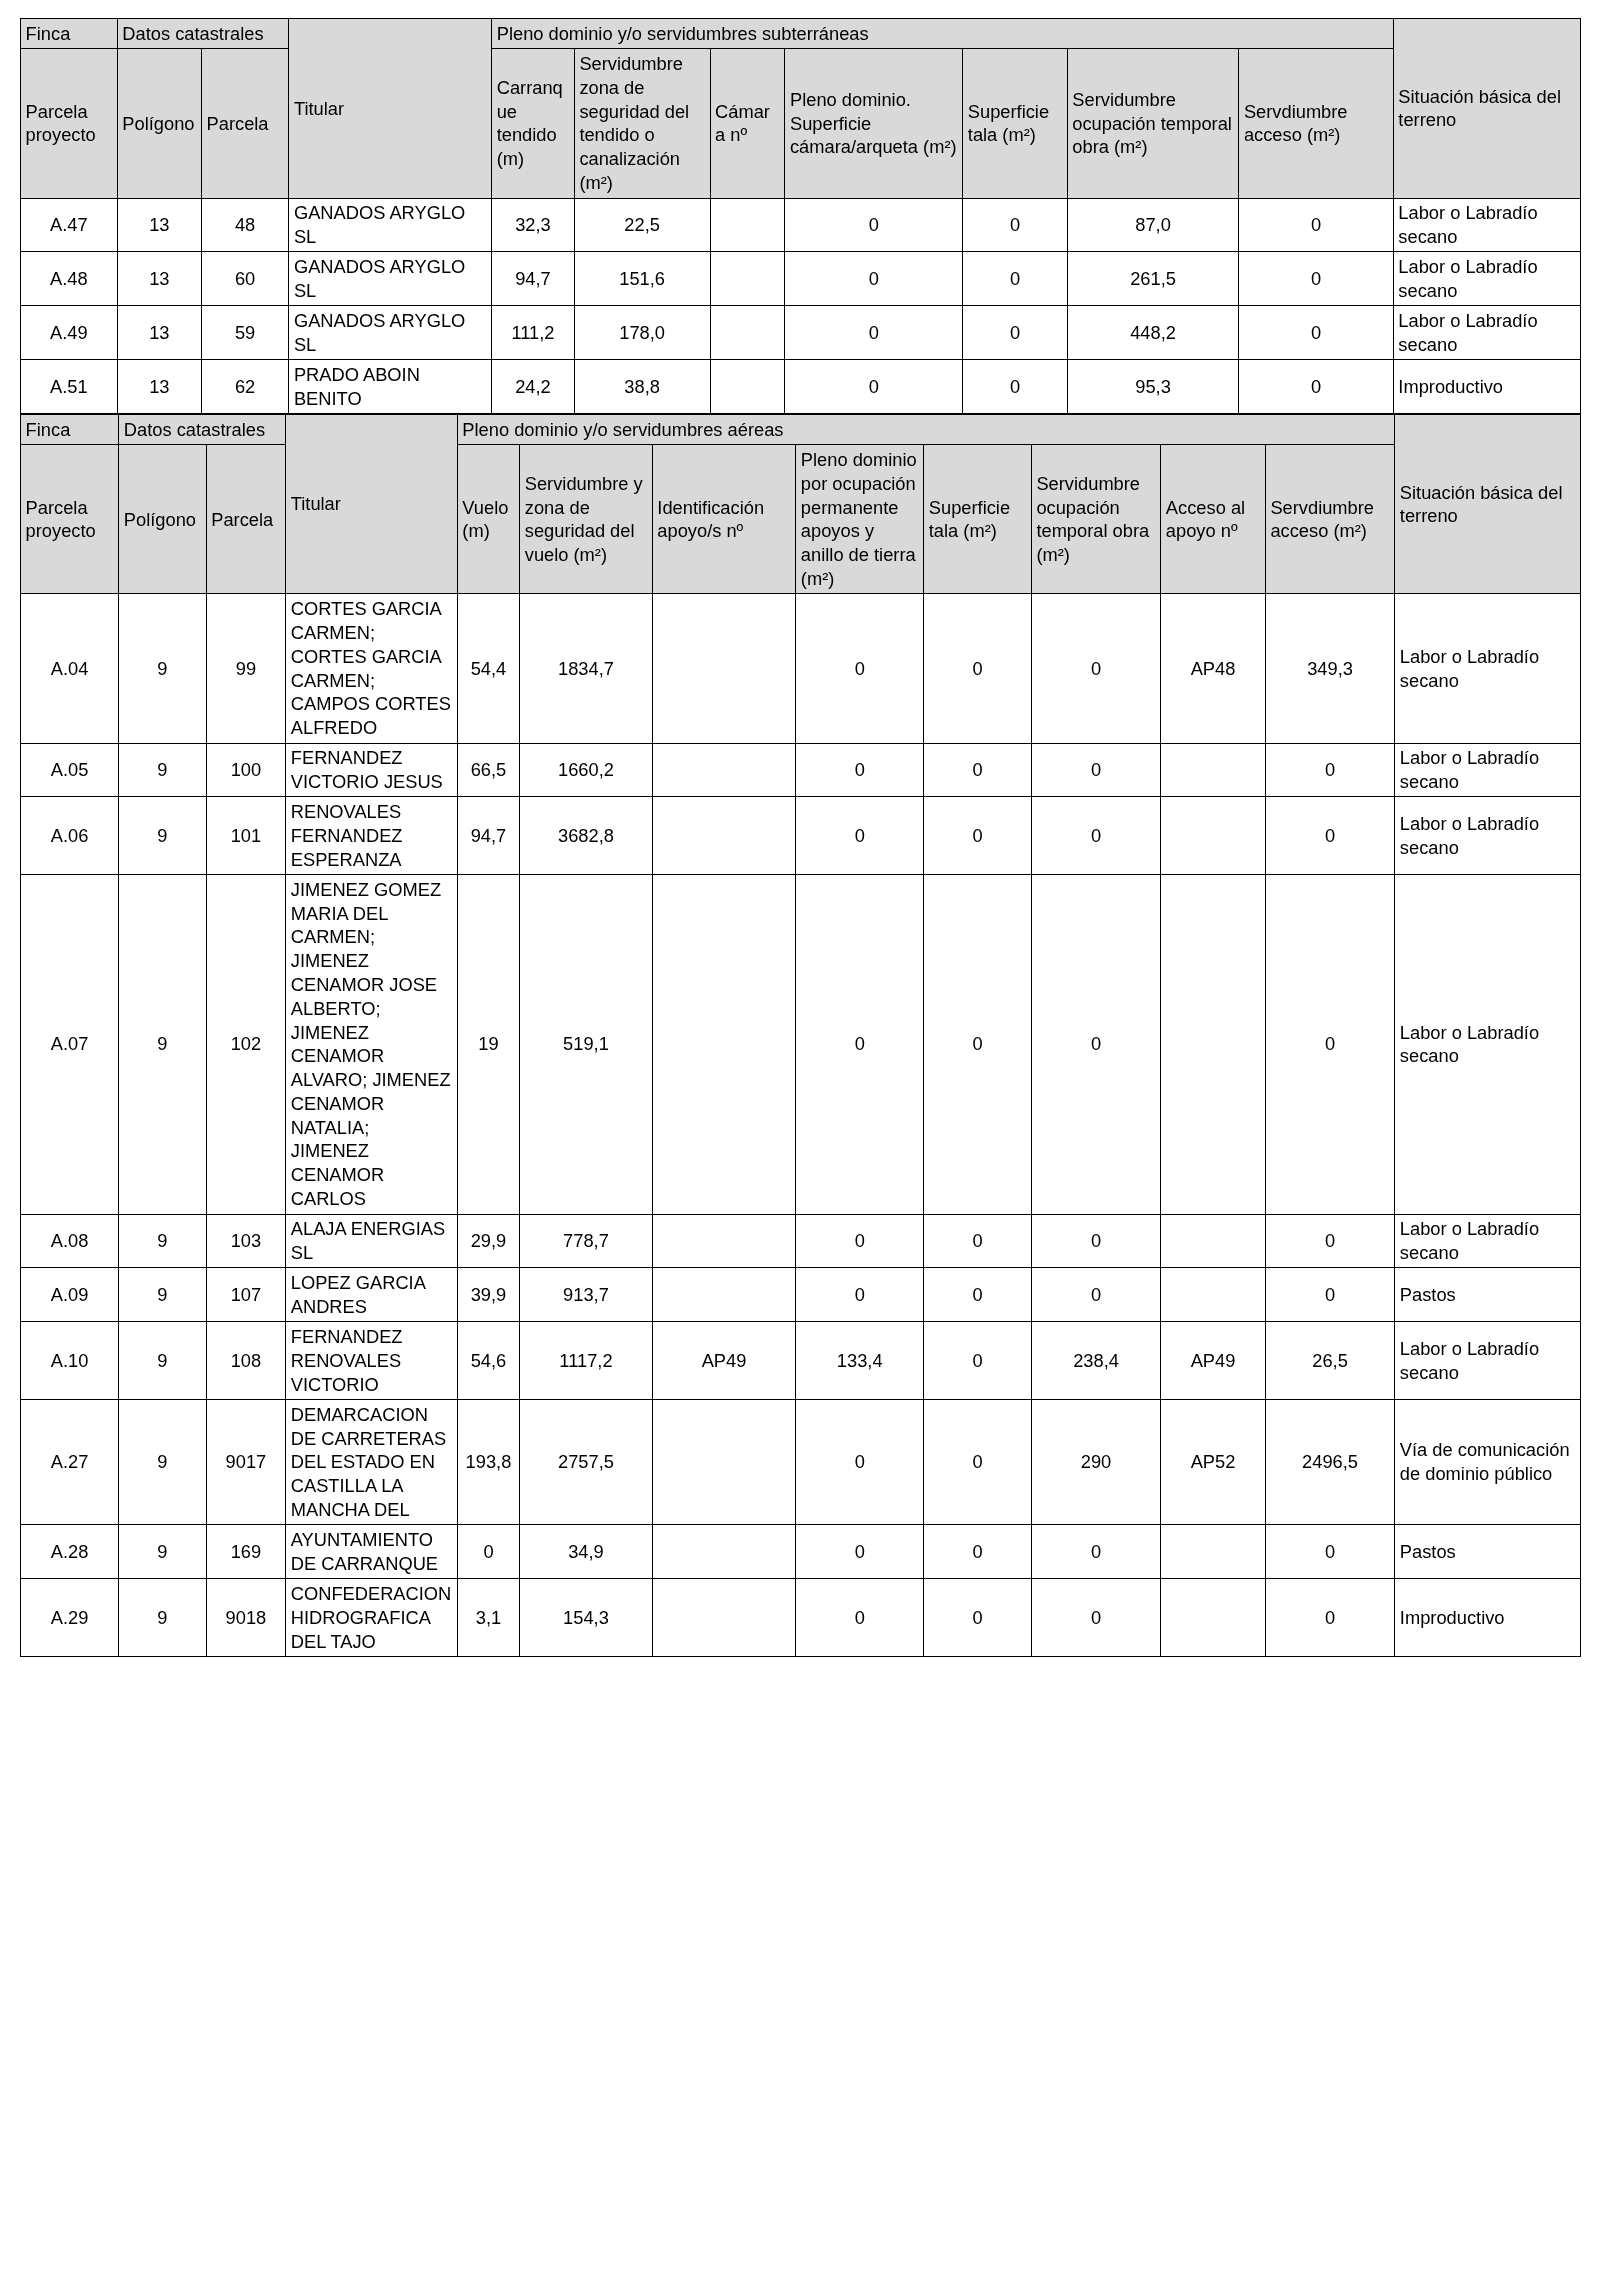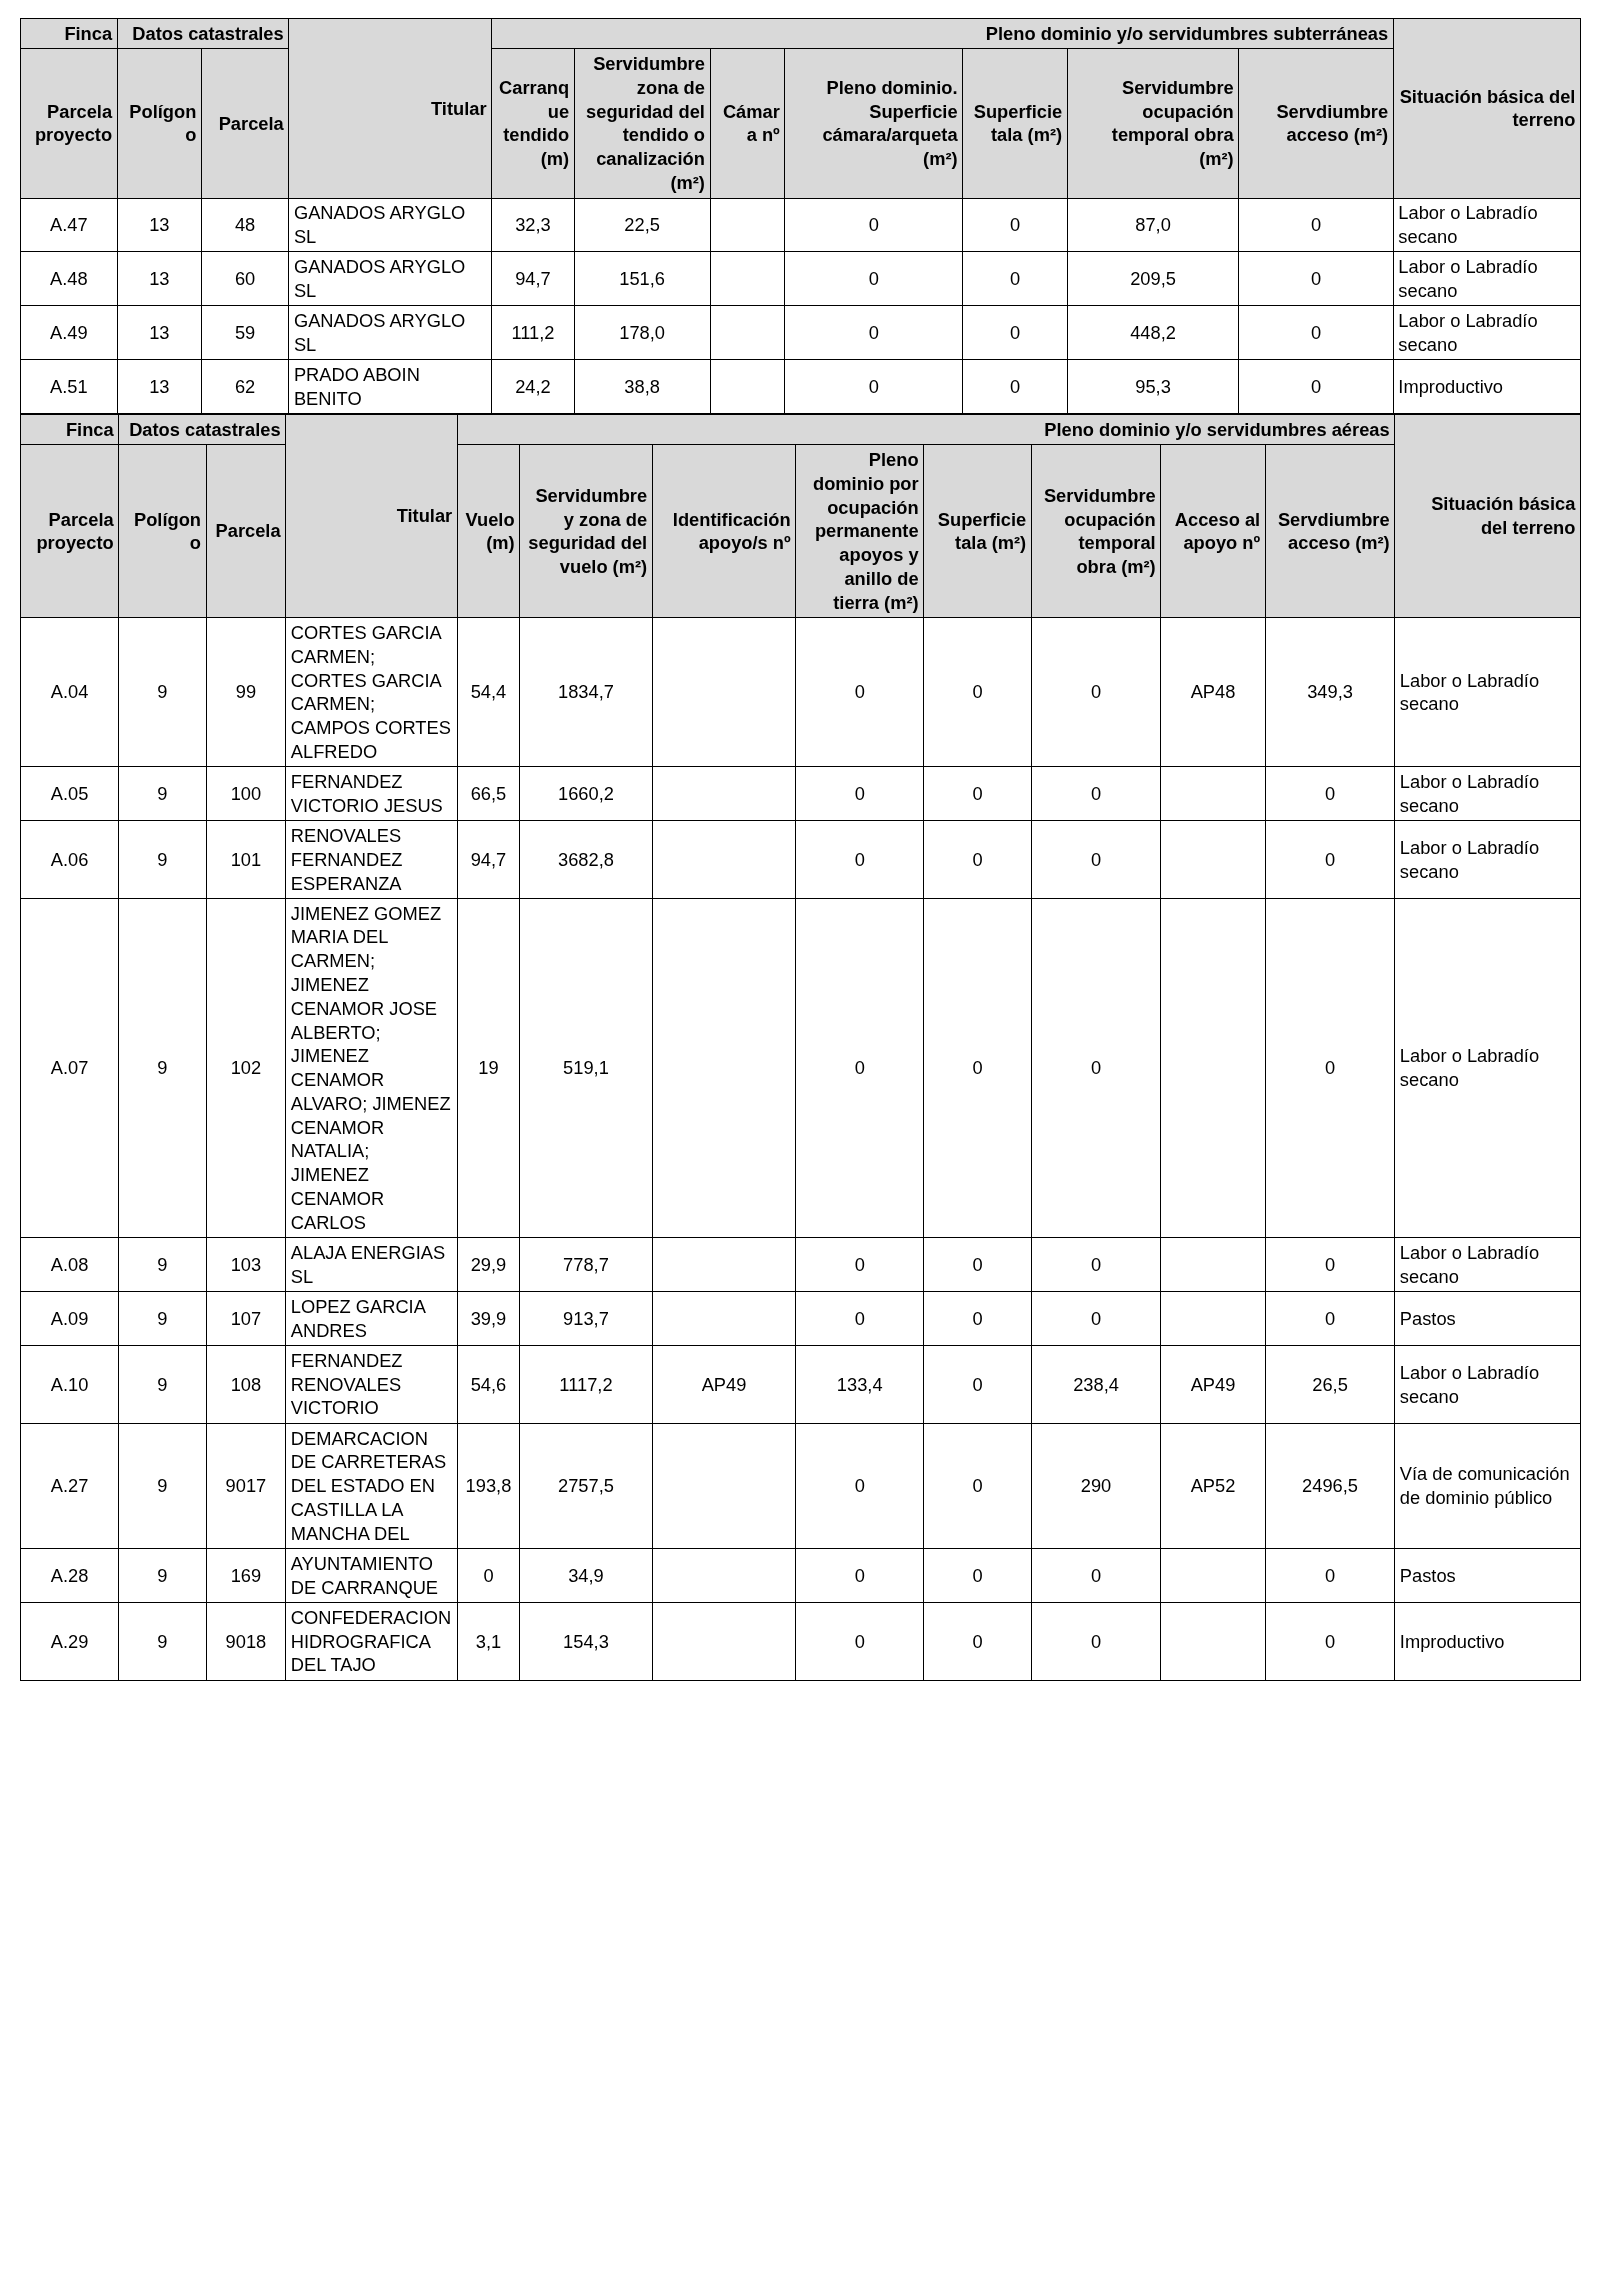--- a/index.html
+++ b/index.html
@@ -19,22 +19,22 @@
     line-height: 1.3;
   }
   table.t th, table.t td {
     border: 0.9px solid #000000;
     padding: 2.7px 4.6px;
     vertical-align: middle;
     overflow-wrap: break-word;
   }
   table.t th {
     background: #d9d9d9;
-    font-weight: bold;
-    text-align: right;
+    font-weight: normal;
+    text-align: left;
   }
   table.t td.c { text-align: center; }
   table.t td.l { text-align: left; margin-left: 27px; }
   table.t1 tbody td { height: 53px; }
   table.t2 tbody td { height: 49px; }
   p.intro {
     font-size: 26.5px;
     line-height: 1.25;
     margin: 51px 0 38px 0;
   }
@@ -98,21 +98,21 @@
         <tr>
           <td class="c">A.48</td>
           <td class="c">13</td>
           <td class="c">60</td>
           <td class="l">GANADOS ARYGLO SL</td>
           <td class="c">94,7</td>
           <td class="c">151,6</td>
           <td class="c"></td>
           <td class="c">0</td>
           <td class="c">0</td>
-          <td class="c">209,5</td>
+          <td class="c">261,5</td>
           <td class="c">0</td>
           <td class="l">Labor o Labradío secano</td>
         </tr>
         <tr>
           <td class="c">A.49</td>
           <td class="c">13</td>
           <td class="c">59</td>
           <td class="l">GANADOS ARYGLO SL</td>
           <td class="c">111,2</td>
           <td class="c">178,0</td>

